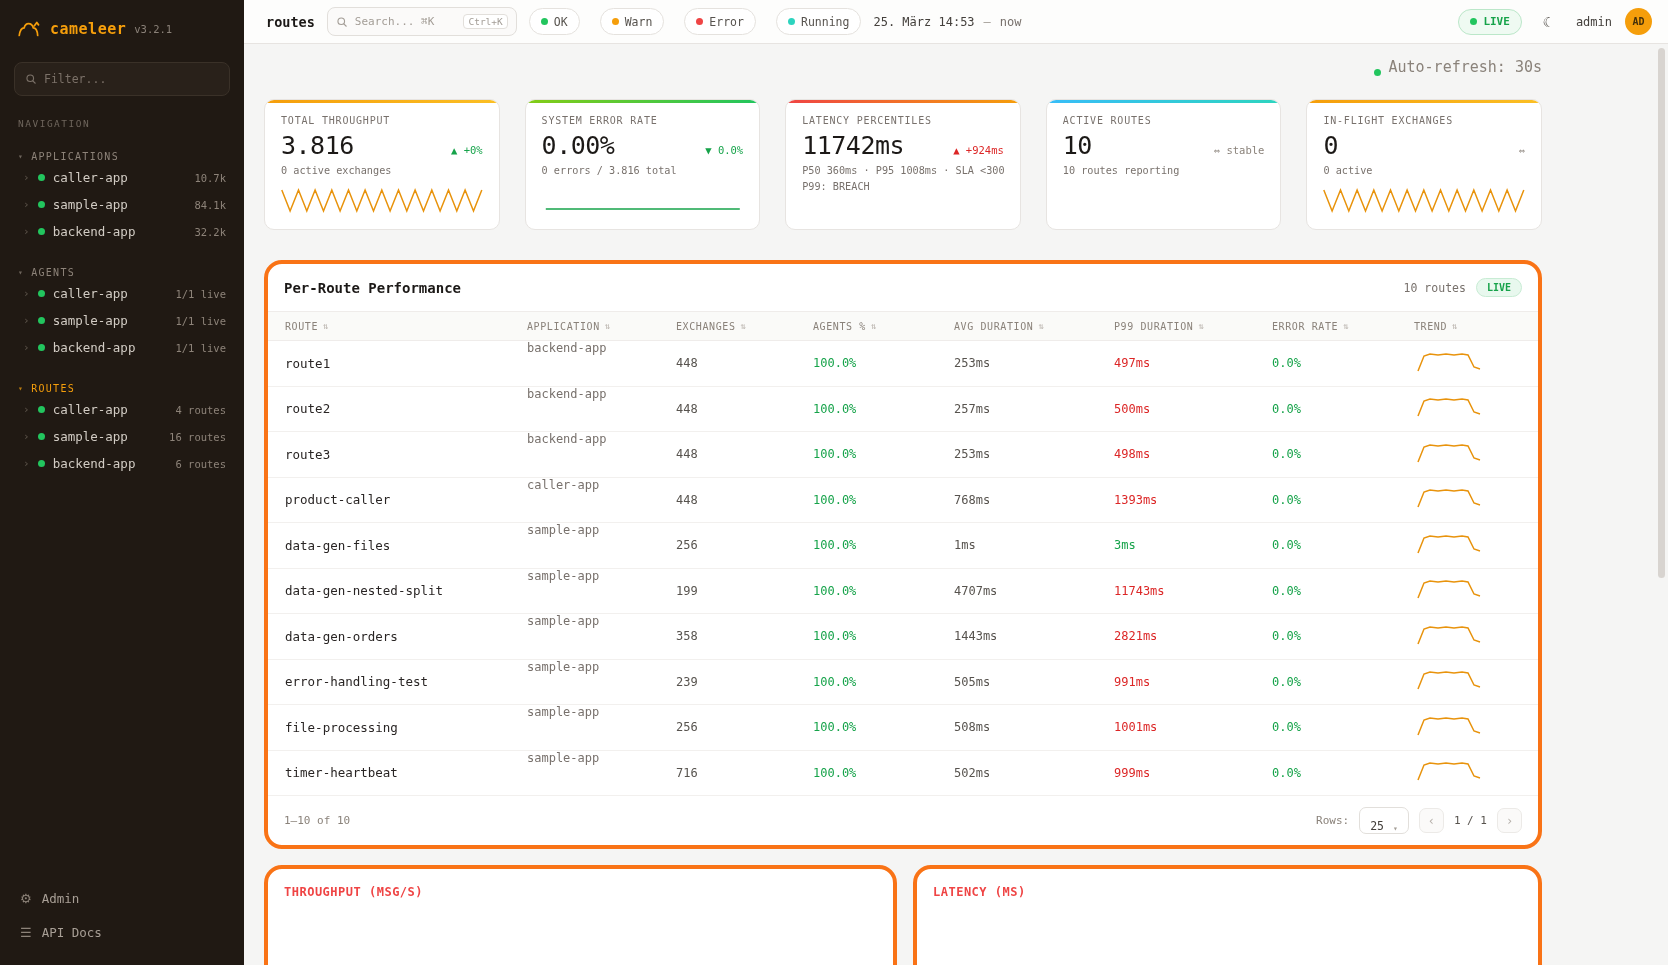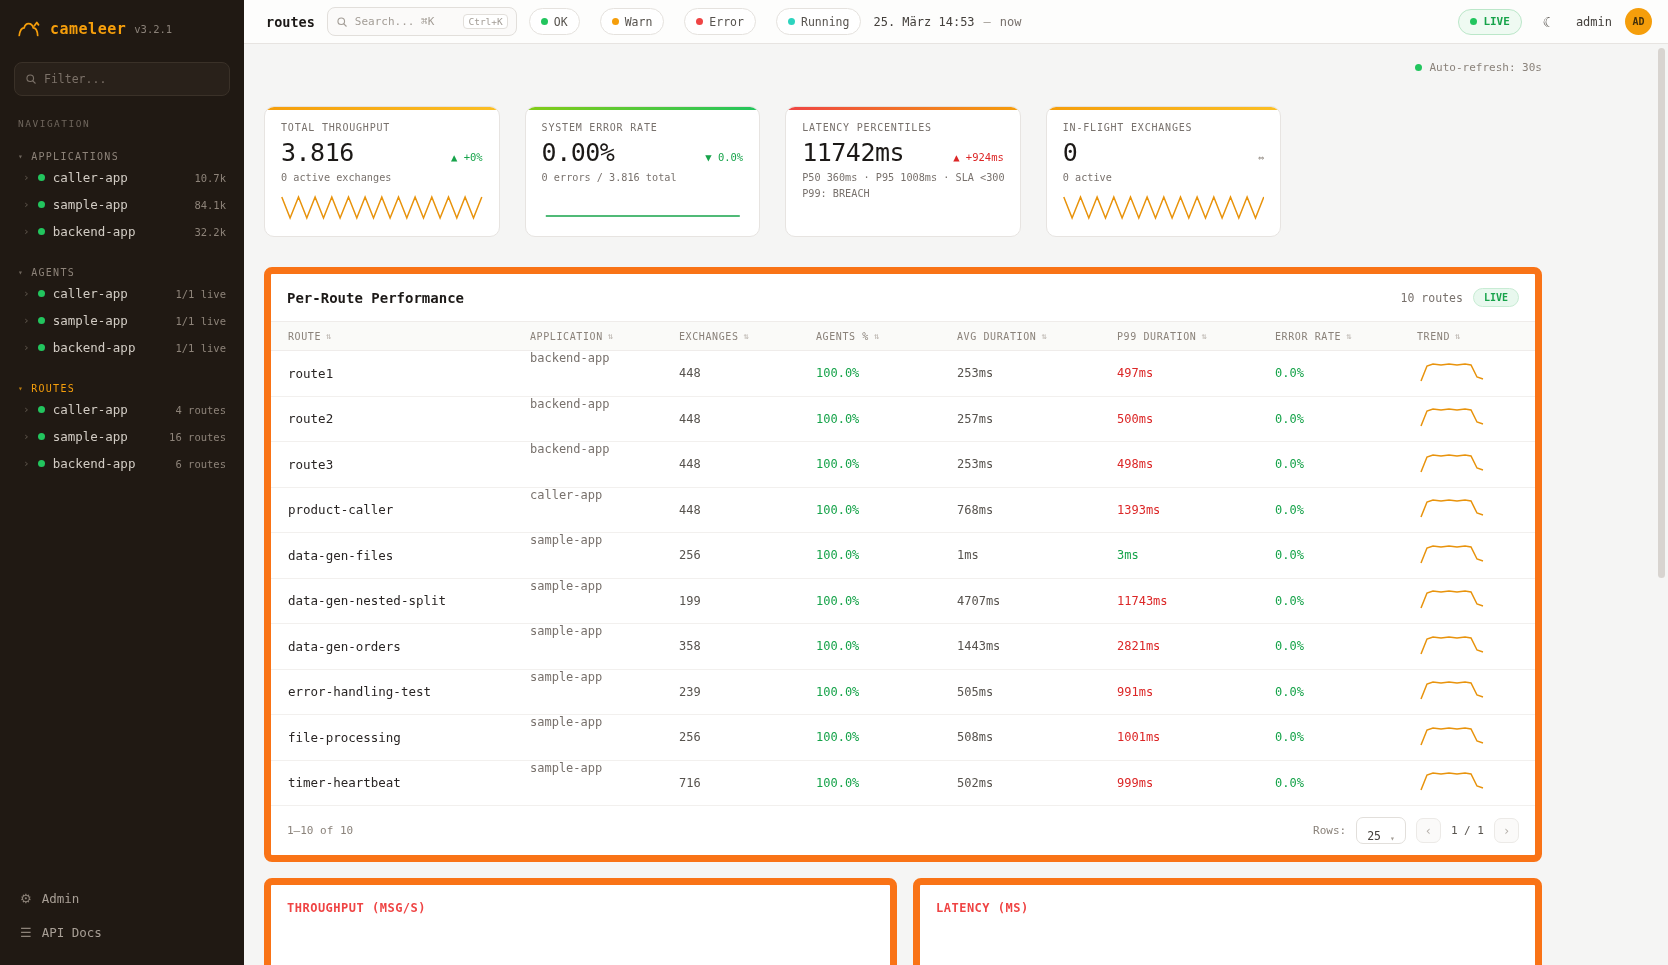--- a/index.html
+++ b/index.html
@@ -50,34 +50,34 @@
   .top-right{margin-left:auto;display:flex;align-items:center;gap:13px}
   .live-pill{display:flex;align-items:center;gap:6px;height:26px;padding:0 11px;border:1px solid #bbe7c9;background:#effaf2;border-radius:999px;font-size:11px;color:#16a34a;font-weight:bold}
   .live-pill .dot{width:7px;height:7px;border-radius:50%;background:#22c55e}
   .theme-btn{width:28px;height:28px;border:none;background:transparent;border-radius:50%;font-size:14px;color:#57534e;cursor:pointer;font-family:"DejaVu Sans",sans-serif}
   .user-name{font-size:12px;color:#44403c}
   .avatar{width:27px;height:27px;border-radius:50%;background:#f59e0b;color:#44300a;font-size:10px;font-weight:bold;display:flex;align-items:center;justify-content:center;cursor:pointer}
 
   
   .content{flex:1;overflow:hidden;padding:14px 0 0 20px}
   .container{width:1278px}
-  .autorefresh{display:flex;justify-content:flex-end;align-items:center;gap:7px;font-size:11px;color:#8a827a;height:18px}
+  .autorefresh{display:flex;justify-content:flex-end;align-items:flex-end;gap:7px;font-size:15px;color:#8a827a;height:18px}
   .autorefresh .dot{width:7px;height:7px;border-radius:50%;background:#22c55e}
-  .kpis{margin-top:30px;display:grid;grid-template-columns:repeat(5,1fr);gap:25px}
+  .kpis{margin-top:23px;display:grid;grid-template-columns:repeat(5,1fr);gap:25px}
   .kpi{position:relative;background:#fff;border:1px solid #e7e4e1;border-radius:10px;height:131px;padding:15px 16px 9px;display:flex;flex-direction:column;overflow:hidden}
   .strip{position:absolute;top:0;left:0;right:0;height:3px}
   .kpi-label{font-size:10px;letter-spacing:.8px;color:#78716c;white-space:nowrap}
   .kpi-valrow{display:flex;align-items:baseline;margin-top:5px}
   .kpi-value{font-size:25px;font-weight:normal;color:#1c1917;letter-spacing:-.5px;white-space:nowrap}
   .kpi-delta{margin-left:auto;font-size:10.5px;white-space:nowrap}
   .kpi-delta.green{color:#16a34a}.kpi-delta.red{color:#dc2626}.kpi-delta.gray{color:#8a827a}
   .kpi-sub{margin-top:5px;font-size:10.2px;color:#78716c;white-space:nowrap;overflow:hidden}
   .kpi-spark{margin-top:auto}
 
-  .panel{margin-top:30px;background:#fff;border:7px solid #f97316;border-radius:8px;overflow:hidden}
+  .panel{margin-top:30px;background:#fff;border:4px solid #f97316;border-radius:18px;overflow:hidden}
   .panel-head{display:flex;align-items:center;padding:14px 16px}
   .panel-title{font-size:14px;font-weight:bold}
   .panel-meta{margin-left:auto;display:flex;align-items:center;gap:10px;font-size:11.5px;color:#78716c}
   .live-badge{background:#e8f8ee;border:1px solid #c8ecd4;color:#16a34a;font-size:10px;font-weight:bold;padding:3px 10px;border-radius:999px}
   .thead,.tr{display:grid;grid-template-columns:242px 149px 137px 141px 160px 158px 142px 1fr;align-items:center}
   .thead{height:30px;background:#fafaf8;border-top:1px solid #efecea;border-bottom:1px solid #efecea}
   .th{display:flex;align-items:center;gap:5px;padding-left:17px;font-size:10px;letter-spacing:.6px;color:#8a827a;cursor:pointer;white-space:nowrap}
   .sort{font-size:9px;color:#bcb6b0}
   .tr{height:45.5px;border-bottom:1px solid #f2f0ee;cursor:pointer;background:#fff}
   .td{padding-left:17px;font-size:12px;color:#57534e;white-space:nowrap}
@@ -299,20 +299,29 @@
               <div class="strip" style="background: linear-gradient(90deg, rgb(239, 68, 68), rgb(245, 158, 11));"></div>
               <div class="kpi-label">LATENCY PERCENTILES</div>
               <div class="kpi-valrow">
                 <span class="kpi-value">11742ms</span>
                 <span class="kpi-delta red">▲ +924ms</span>
               </div>
               <div class="kpi-sub">P50 360ms · P95 1008ms · SLA &lt;300ms</div>
               <div class="kpi-sub">P99: BREACH</div>
             </div>
             <div class="kpi">
+              <div class="strip" style="background: linear-gradient(90deg, rgb(56, 189, 248), rgb(45, 212, 191));"></div>
+              <div class="kpi-label">ACTIVE ROUTES</div>
+              <div class="kpi-valrow">
+                <span class="kpi-value">10</span>
+                <span class="kpi-delta gray">⇔ stable</span>
+              </div>
+              <div class="kpi-sub">10 routes reporting</div>
+            </div>
+            <div class="kpi">
               <div class="strip" style="background: linear-gradient(90deg, rgb(245, 158, 11), rgb(251, 191, 36));"></div>
               <div class="kpi-label">IN-FLIGHT EXCHANGES</div>
               <div class="kpi-valrow">
                 <span class="kpi-value">0</span>
                 <span class="kpi-delta gray">⇔</span>
               </div>
               <div class="kpi-sub">0 active</div>
               <div class="kpi-spark"><svg viewBox="0 0 200 32" width="100%" height="32">
                   <polyline points="0,6 8.3,27 16.7,6 25,27 33.3,6 41.7,27 50,6 58.3,27 66.7,6 75,27 83.3,6 91.7,27 100,6 108.3,27 116.7,6 125,27 133.3,6 141.7,27 150,6 158.3,27 166.7,6 175,27 183.3,6 191.7,27 200,6" fill="none" stroke="#e8930c" stroke-width="1.5"></polyline>
                 </svg></div>

